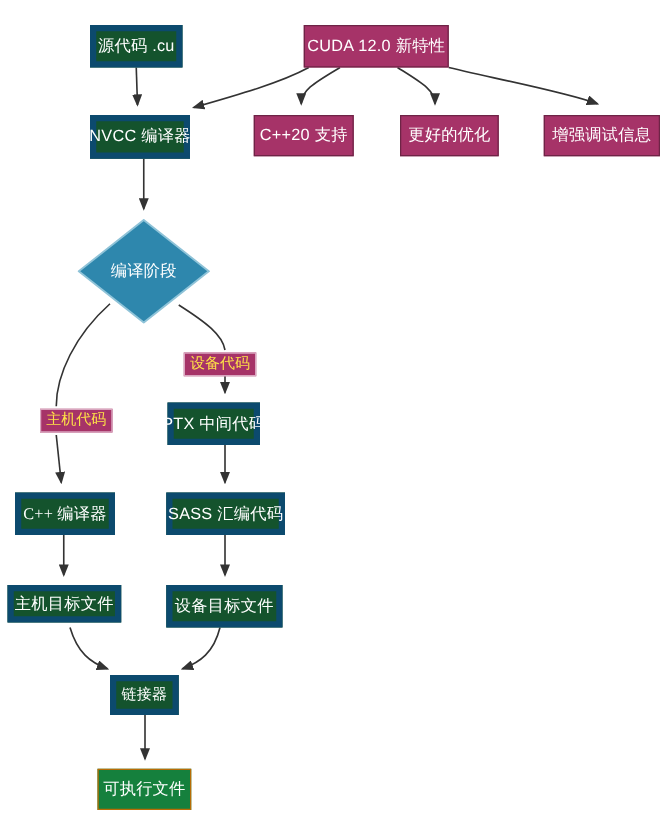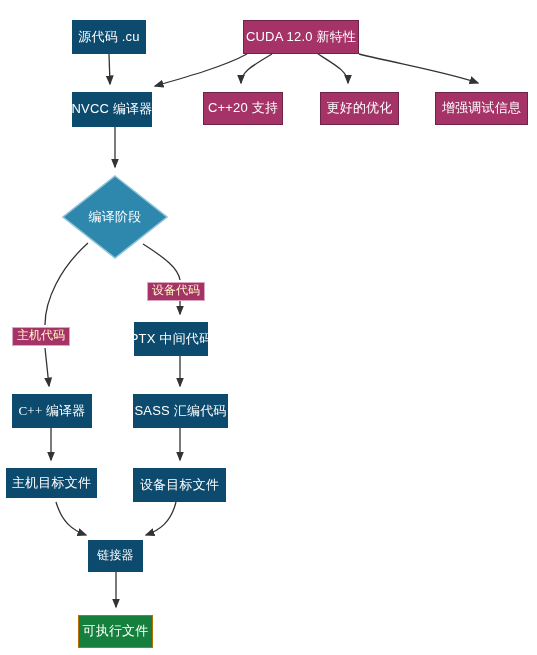--- a/index.html
+++ b/index.html
@@ -32,22 +32,22 @@
     align-items: center;
     justify-content: center;
     text-align: center;
     color: #ffffff;
     font-size: 13px;
     line-height: 1.1;
     letter-spacing: 0.2px;
     white-space: nowrap;
   }
   .node.blue {
-    background: #0c4a6e;
-    border: 2px solid #0c4a6e;
+    background: #14532d;
+    border: 5px solid #0c4a6e;
     box-shadow: 0 0 0 0 rgba(0,0,0,0);
     text-align: center;
   }
   .node.magenta {
     background: #a63368;
     border: 1px solid #6e2446;
   }
   .node.orange {
     background: #15803d;
     border: 1px solid #b86c05;
@@ -65,21 +65,21 @@
   .diamond-label {
     position: relative;
     z-index: 2;
     color: #ffffff;
     font-size: 13px;
   }
   .edge-label {
     position: absolute;
     background: #a63368;
     border: 1px solid #d9a6bf;
-    color: #fef9c3;
+    color: #fde047;
     font-size: 12px;
     padding: 1px 4px 2px 4px;
     white-space: nowrap;
     line-height: 1.15;
     z-index: 5;
     text-align: right;
   }
 </style>
 </head>
 <body>
@@ -176,21 +176,21 @@
   </div>
 
   <div class="node blue" style="left:88px; top:540px; width:55px; height:32px; font-size:12px;">
     <span>链接器</span>
   </div>
 
   <div class="node orange" style="left:78px; top:615px; width:75px; height:33px;">
     <span>可执行文件</span>
   </div>
 
-  <div class="edge-label" style="left:12px; top:327px;">
+  <div class="edge-label" style="left:32px; top:327px;">
     <span>主机代码</span>
   </div>
 
   <div class="edge-label" style="left:147px; top:282px;">
     <span>设备代码</span>
   </div>
 
 </div>
 
 </body></html>

